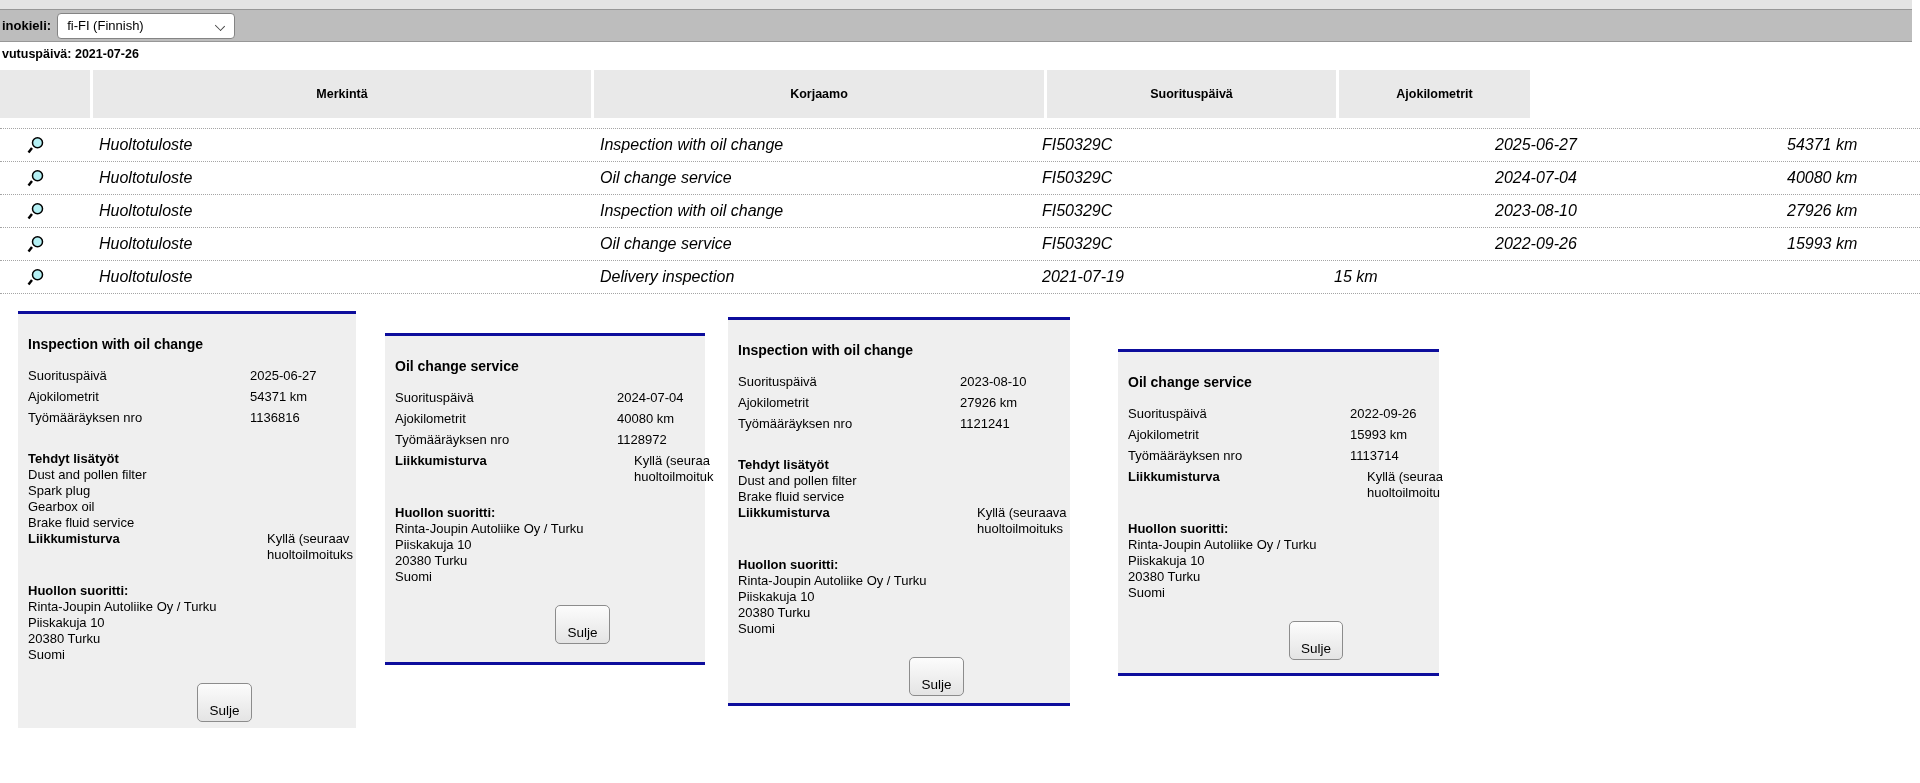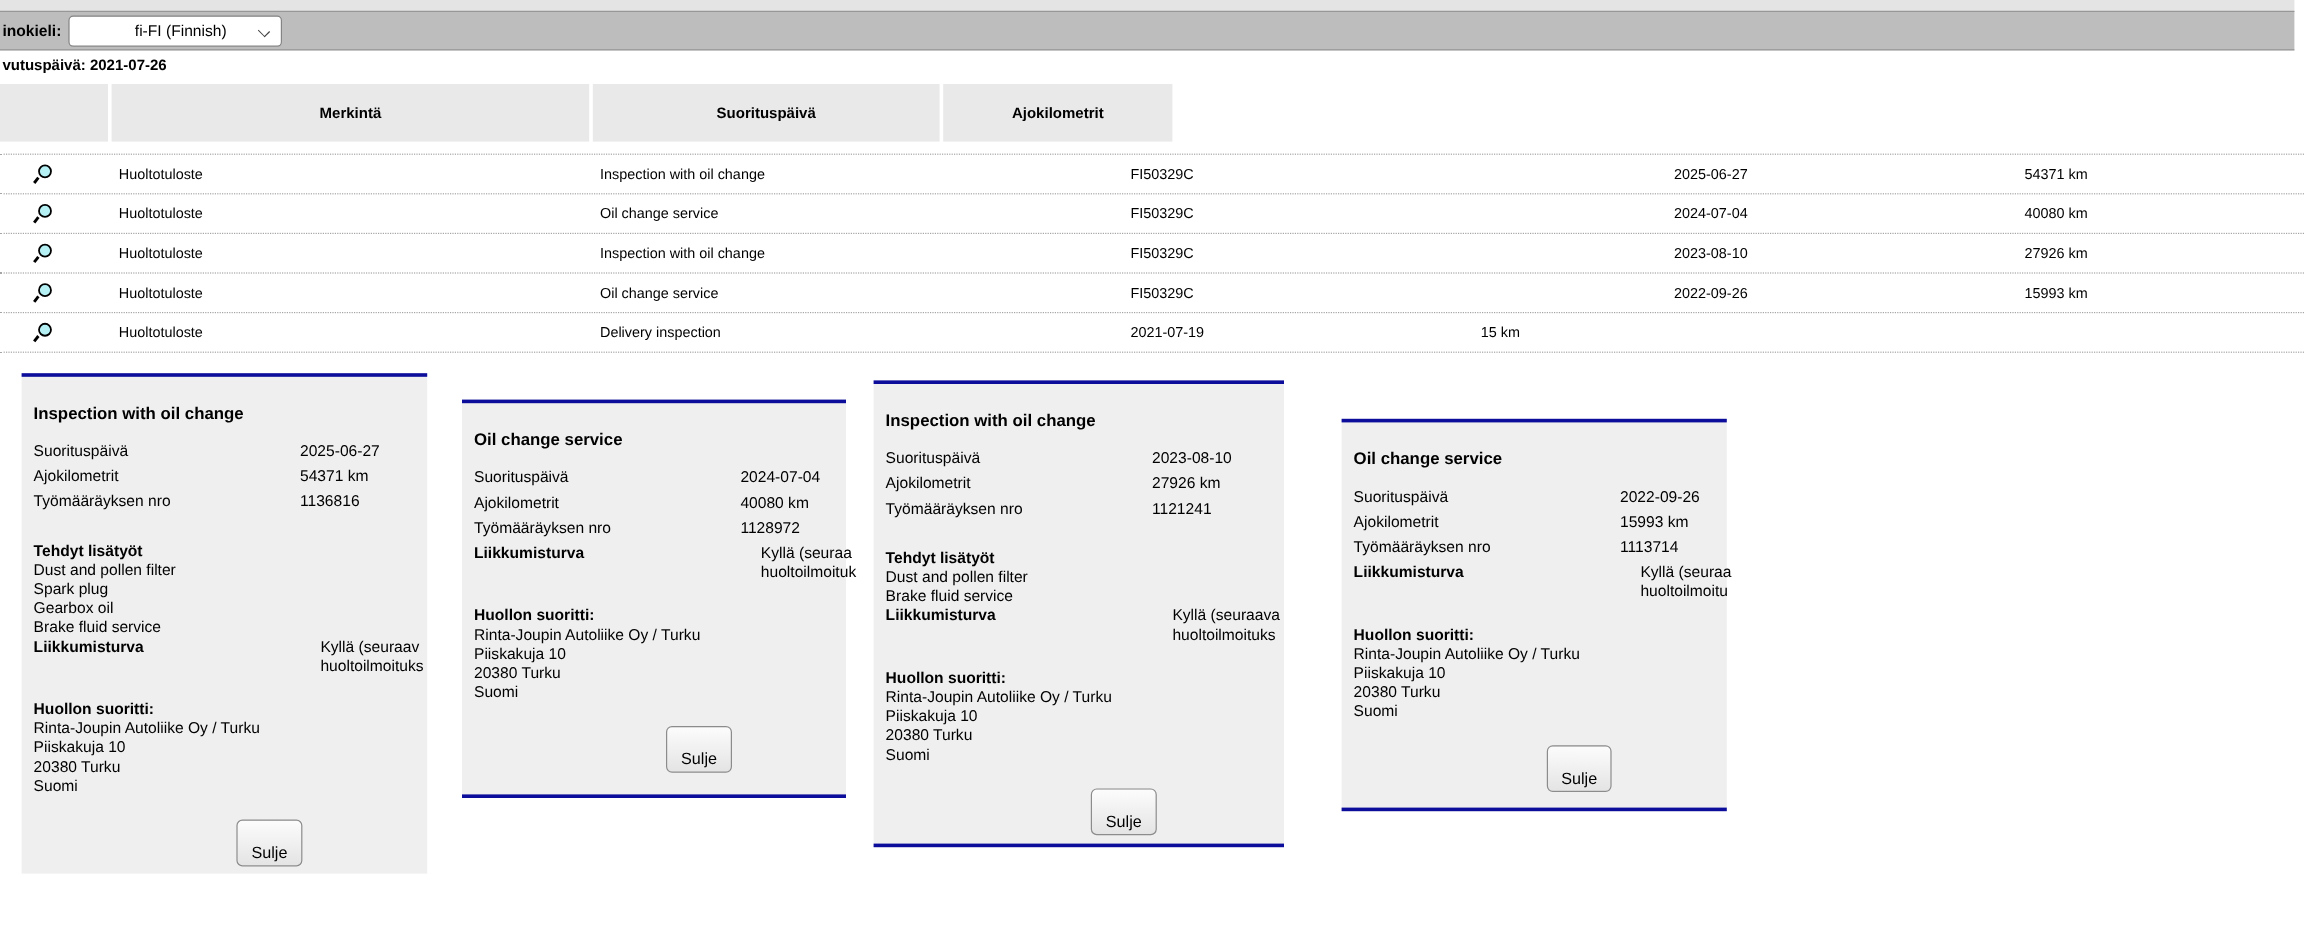--- a/index.html
+++ b/index.html
@@ -8,34 +8,34 @@
   .stage { position:relative; width:1920px; height:783px; }
 
   
   .top-strip { position:absolute; left:0; top:0; width:1912px; height:9px; background:#e4e4e4; }
   .lang-bar { position:absolute; left:0; top:9px; width:1912px; height:33px;
     background:#bdbdbd; border-top:1px solid #979797; border-bottom:1px solid #979797;
     display:flex; align-items:center; }
   .lang-label { font-weight:bold; font-size:13px; margin-left:2px; }
   .lang-select { position:relative; margin-left:6px; width:178px; height:26px; background:#fff;
     border:1px solid #848484; border-radius:4px; font-size:13px; display:flex;
-    align-items:center; padding-left:9px; cursor:default;justify-content:center; }
+    align-items:center; padding-left:9px; cursor:default; }
   .chevron { position:absolute; right:10px; top:8px; width:8px; height:8px;
     border-right:1.6px solid #444; border-bottom:1.6px solid #444; transform:rotate(45deg) scale(1,0.8); }
   .date-line { position:absolute; left:2px; top:47px; font-size:12.5px; font-weight:bold; }
 
   
   .thead { position:absolute; left:0; top:70px; width:1920px; height:48px; display:flex; gap:3px; }
   .th { background:#e9e9e9; display:flex; align-items:center; justify-content:center;
     font-size:12.5px; font-weight:bold; }
-  .c0 { width:90px; flex:none; } .c1 { width:398px; flex:none; } .c2 { width:439px; flex:none; }
+  .c0 { width:90px; flex:none; } .c1 { width:498px; flex:none; } .c2 { width:439px; flex:none; }
   .c3 { width:450px; flex:none; } .c4 { width:289px; flex:none; } .c5 { width:191px; flex:none; }
   .tbody { position:absolute; left:0; top:128px; width:1920px; border-top:1px dotted #a5a5a5; }
   .tr { display:flex; gap:3px; height:33px; border-bottom:1px dotted #a5a5a5; align-items:center; }
-  .td { font-size:12px; padding-left:6px; white-space:nowrap; overflow:hidden; }
+  .td { font-size:16px; padding-left:6px; white-space:nowrap; overflow:hidden;font-style:italic; }
   .td-icon { display:flex; align-items:center; justify-content:flex-start; padding-left:27px; cursor:pointer; }
 
   
   .card { position:absolute; background:#efefef; border-top:3px solid #0d0d9c;
     padding:22px 10px 0 10px; font-size:13px; line-height:16px; }
   .card.bordered { border-bottom:3px solid #0d0d9c; }
   .card-title { font-size:14px; font-weight:bold; margin-bottom:16px; white-space:nowrap; }
   .frow { display:flex; height:21px; align-items:flex-start; white-space:nowrap; }
   .frow .lab { width:222px; flex:none; }
   .sec { margin-top:20px; }
@@ -65,20 +65,21 @@
       <span>fi-FI (Finnish)</span>
       <span class="chevron"></span>
     </div>
   </div>
 
   <div class="date-line">vutuspäivä: 2021-07-26</div>
 
   <div class="thead">
     <div class="th c0"></div>
     <div class="th c1">Merkintä</div>
+    <div class="th c3">Korjaamo</div>
     <div class="th c4">Suorituspäivä</div>
     <div class="th c5">Ajokilometrit</div>
   </div>
 
   <div class="tbody">
     <div class="tr">
       <div class="td td-icon c0">
         <svg width="19" height="18" viewBox="0 0 19 18">
             <line x1="5" y1="12" x2="1.5" y2="16.5" stroke="#000" stroke-width="2.4"></line>
             <circle cx="10.5" cy="6.8" r="5" fill="#b4f0f4" stroke="#000" stroke-width="1.5"></circle>

